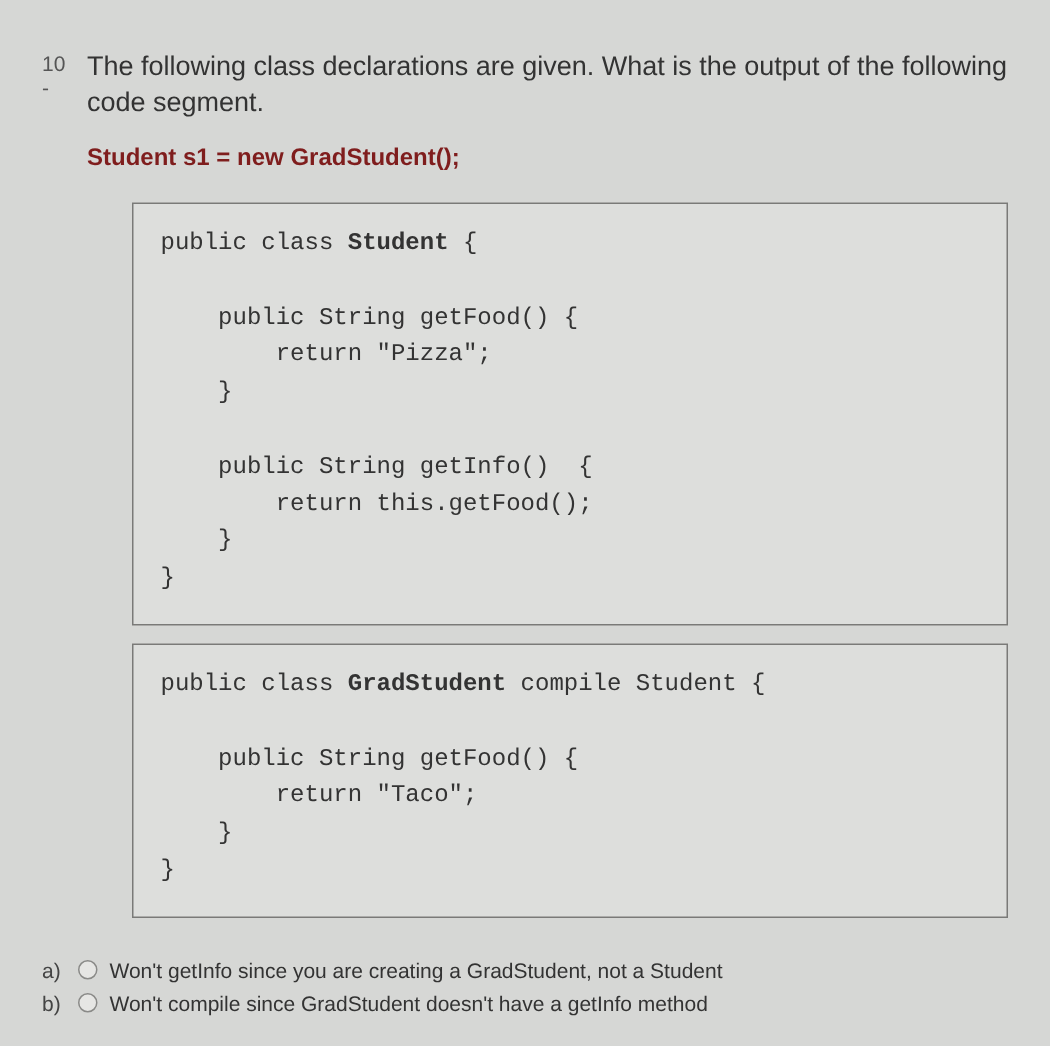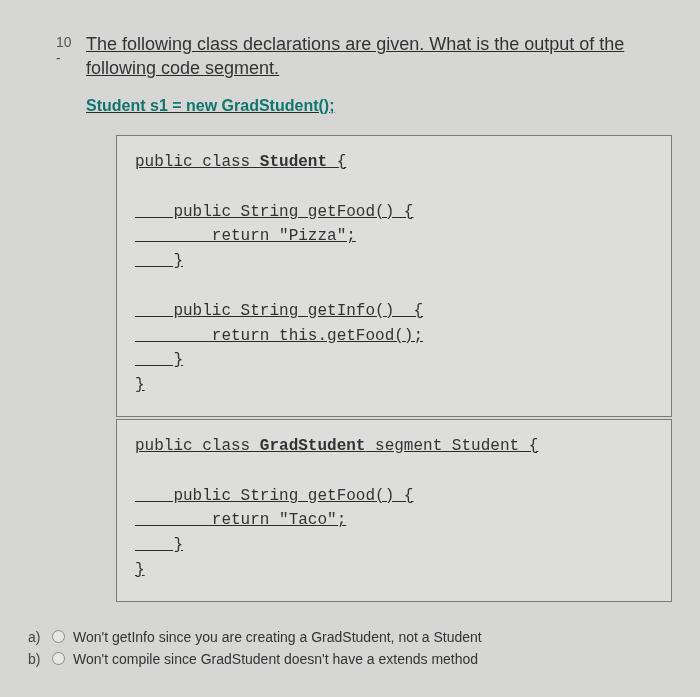--- a/index.html
+++ b/index.html
@@ -10,47 +10,46 @@
     font-family: Arial, Helvetica, sans-serif;
     color: #2a2a2a;
   }
   .page {
     padding: 32px 28px 18px 28px;
   }
   .qrow {
     display: flex;
     gap: 8px;
     align-items: flex-start;
-    margin-left: 28px;
   }
   .qnum {
     font-size: 14px;
     color: #555;
     flex: 0 0 22px;
     padding-top: 2px;
   }
-  .qbody { flex: 1; text-decoration: underline; }
+  .qbody { flex: 1; }
   .qtext {
     font-size: 18px;
     line-height: 1.35;
     color: #333;
   }
   .codeprompt {
     margin-top: 14px;
     font-size: 16px;
     font-weight: bold;
-    color: #0f766e;
+    color: #7f1d1d;
     line-height: 1.4;
   }
   .codeboxes {
     margin-top: 18px;
     margin-left: 30px;
     display: flex;
     flex-direction: column;
-    gap: 2px;
+    gap: 12px;
   }
   .codebox {
     border: 1px solid #7a7a78;
     background: #dddedc;
     padding: 14px 18px 18px 18px;
     font-family: "Courier New", Courier, monospace;
     font-size: 16px;
     line-height: 1.55;
     white-space: pre;
     color: #333;
@@ -97,36 +96,36 @@
 
 <span>    public String getFood() {</span>
 <span>        return "Pizza";</span>
 <span>    }</span>
 
 <span>    public String getInfo()  {</span>
 <span>        return this.getFood();</span>
 <span>    }</span>
 <span>}</span></div>
 
-        <div class="codebox"><span>public class </span><span class="kw">GradStudent</span><span> segment Student {</span>
+        <div class="codebox"><span>public class </span><span class="kw">GradStudent</span><span> compile Student {</span>
 
 <span>    public String getFood() {</span>
 <span>        return "Taco";</span>
 <span>    }</span>
 <span>}</span></div>
       </div>
     </div>
   </div>
 
   <div class="answers">
     <div class="ans-row">
       <span class="ans-letter">a)</span>
       <span class="radio"></span>
       <span class="ans-text">Won't getInfo since you are creating a GradStudent, not a Student</span>
     </div>
     <div class="ans-row">
       <span class="ans-letter">b)</span>
       <span class="radio"></span>
-      <span class="ans-text">Won't compile since GradStudent doesn't have a extends method</span>
+      <span class="ans-text">Won't compile since GradStudent doesn't have a getInfo method</span>
     </div>
 
   </div>
 </div>
 
 </body></html>

